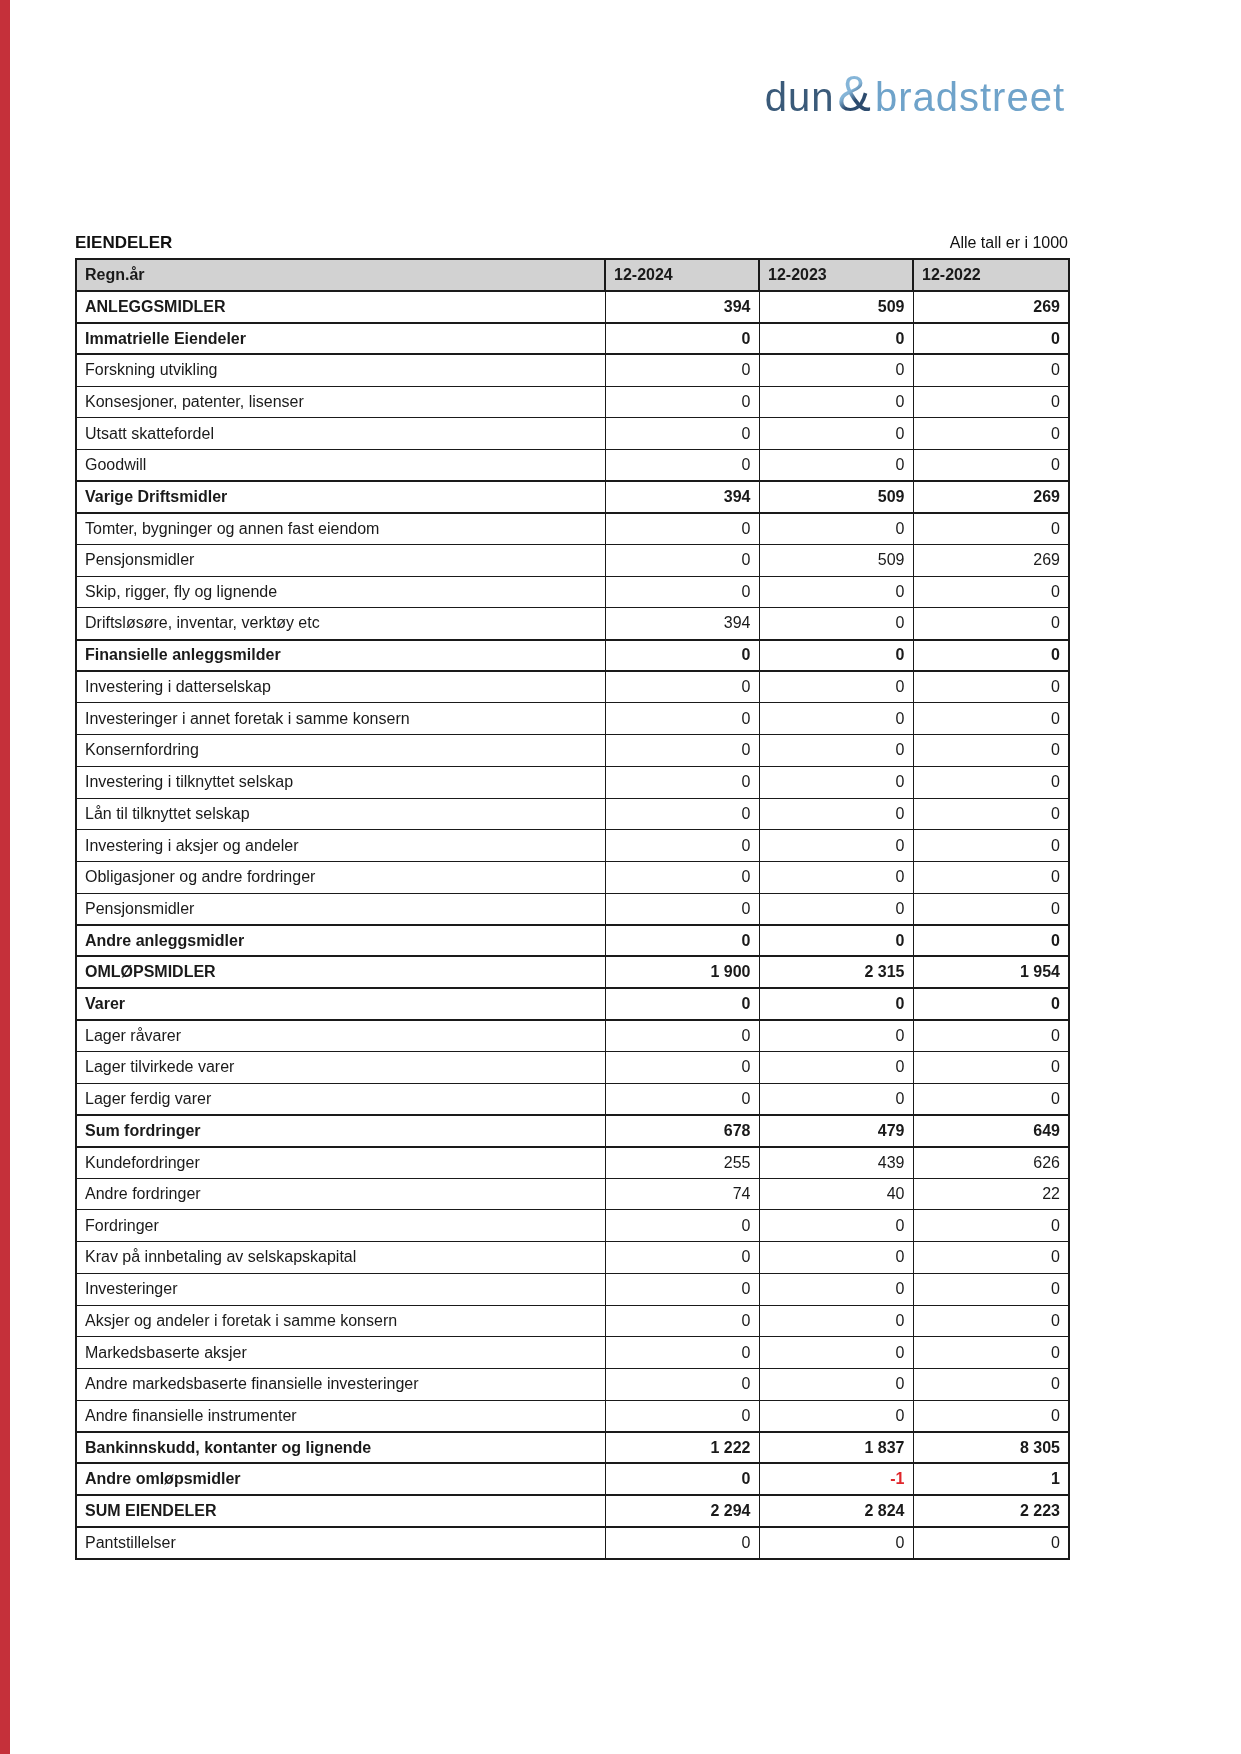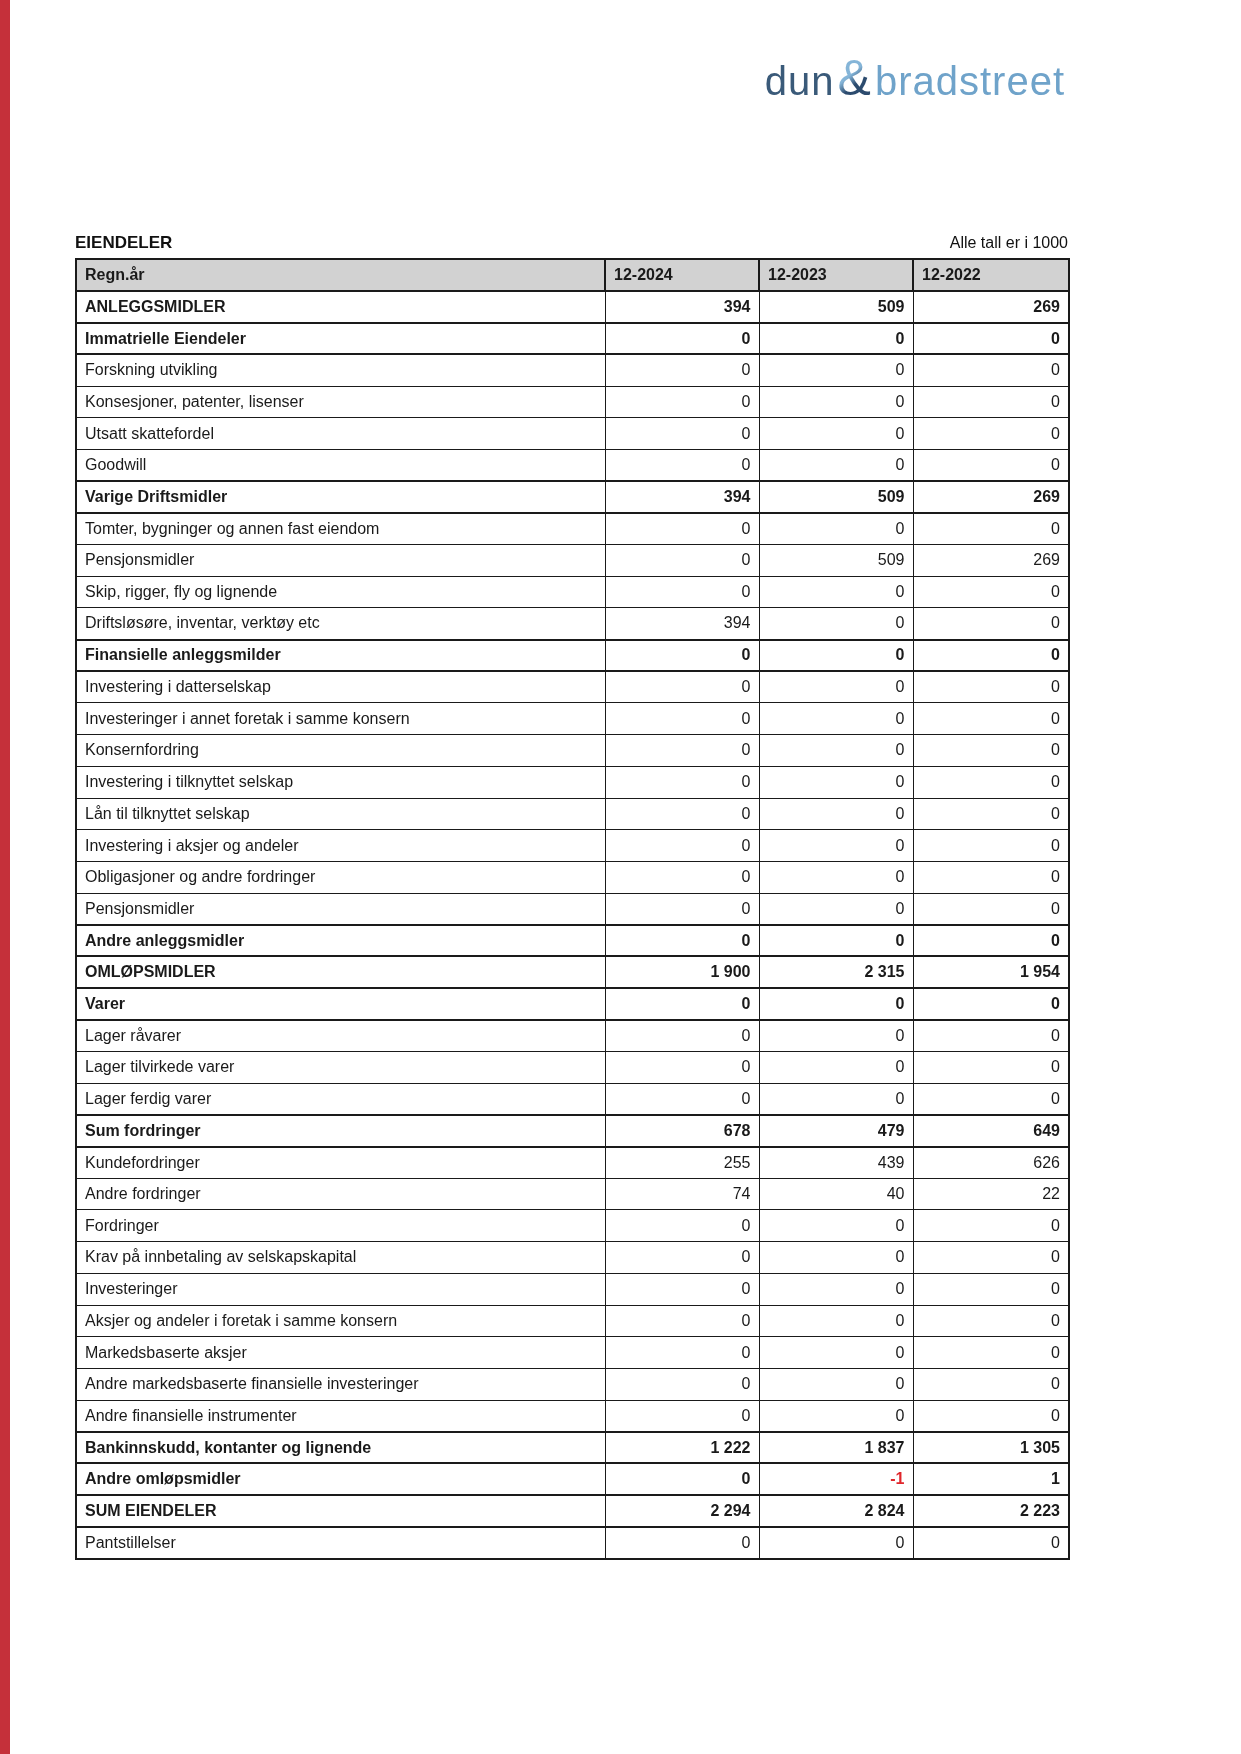--- a/index.html
+++ b/index.html
@@ -15,21 +15,21 @@
   
   .accent-bar {
     position: absolute;
     left: 0; top: 0;
     width: 10px; height: 100%;
     background: #c5303a;
   }
   
   .logo {
     position: absolute;
-    top: 52px;
+    top: 68px;
     right: 176px;
     font-size: 40px;
     line-height: 52px;
     letter-spacing: 1px;
     white-space: nowrap;
   }
   .logo .dun  { color: #3a5a79; font-weight: 400; }
   .logo .amp  {
     font-size: 50px;
     font-weight: 400;
@@ -349,21 +349,21 @@
           <tr>
             <td class="label">Andre finansielle instrumenter</td>
             <td class="val">0</td>
             <td class="val">0</td>
             <td class="val">0</td>
           </tr>
           <tr class="section">
             <td class="label">Bankinnskudd, kontanter og lignende</td>
             <td class="val">1 222</td>
             <td class="val">1 837</td>
-            <td class="val">1 305</td>
+            <td class="val">8 305</td>
           </tr>
           <tr class="section">
             <td class="label">Andre omløpsmidler</td>
             <td class="val">0</td>
             <td class="val neg">-1</td>
             <td class="val">1</td>
           </tr>
           <tr class="section">
             <td class="label">SUM EIENDELER</td>
             <td class="val">2 294</td>

